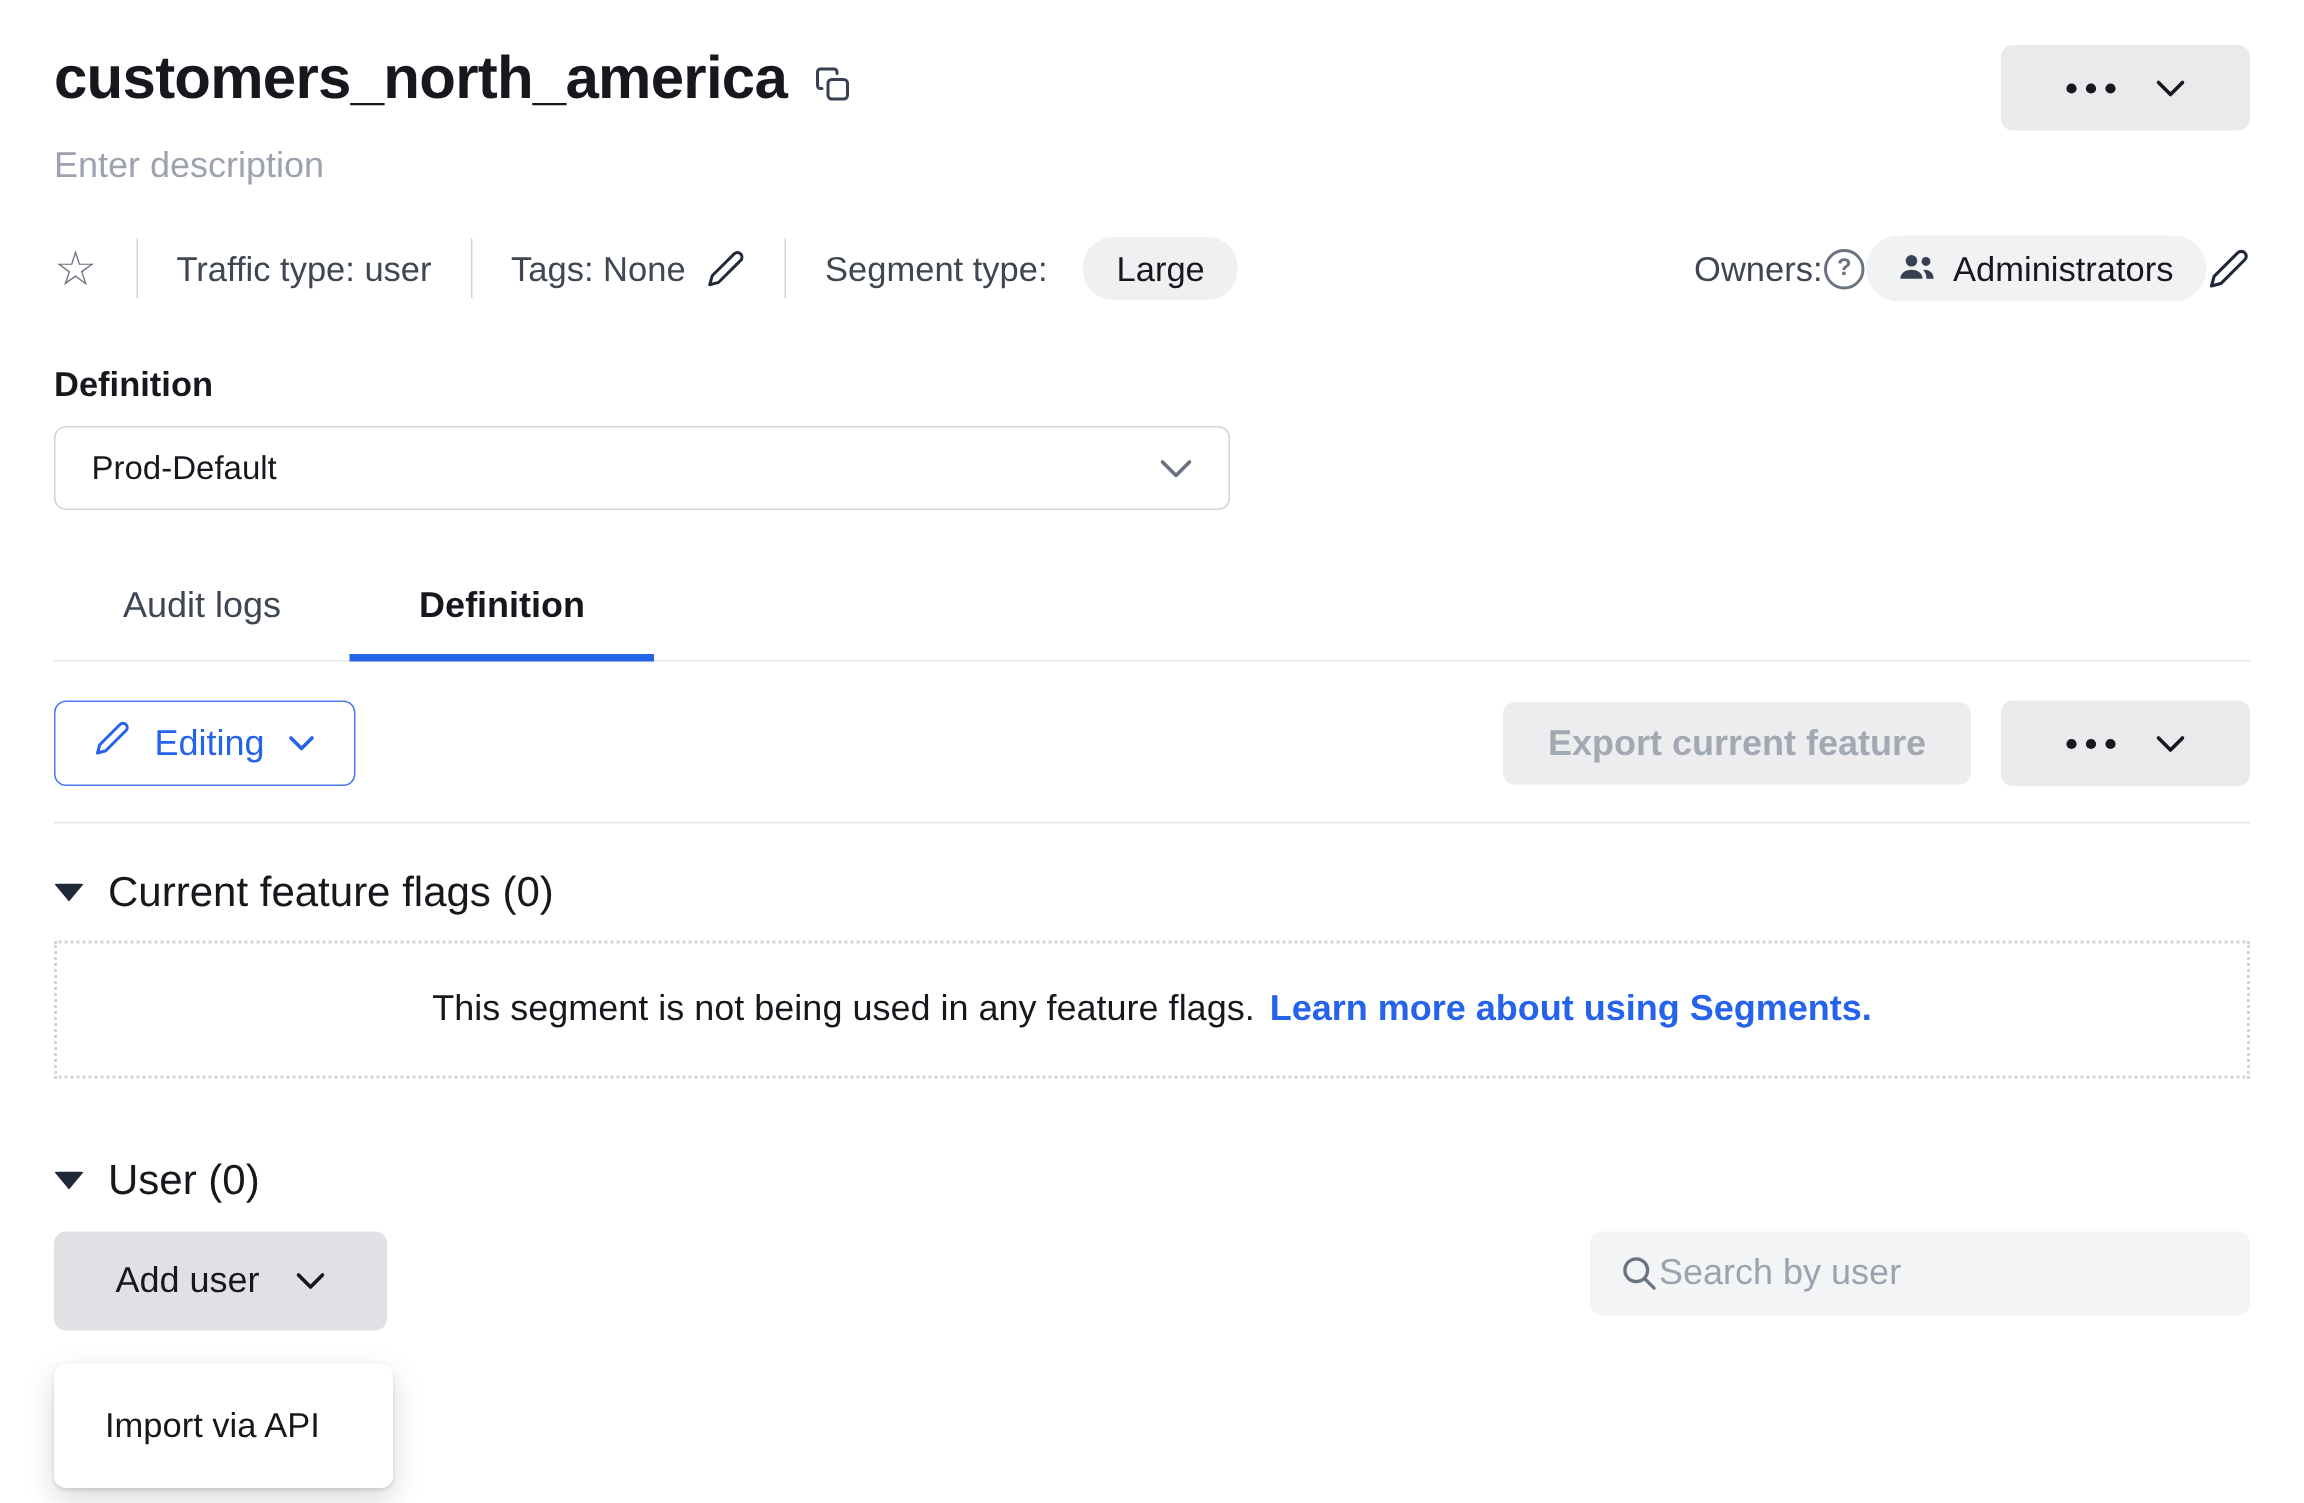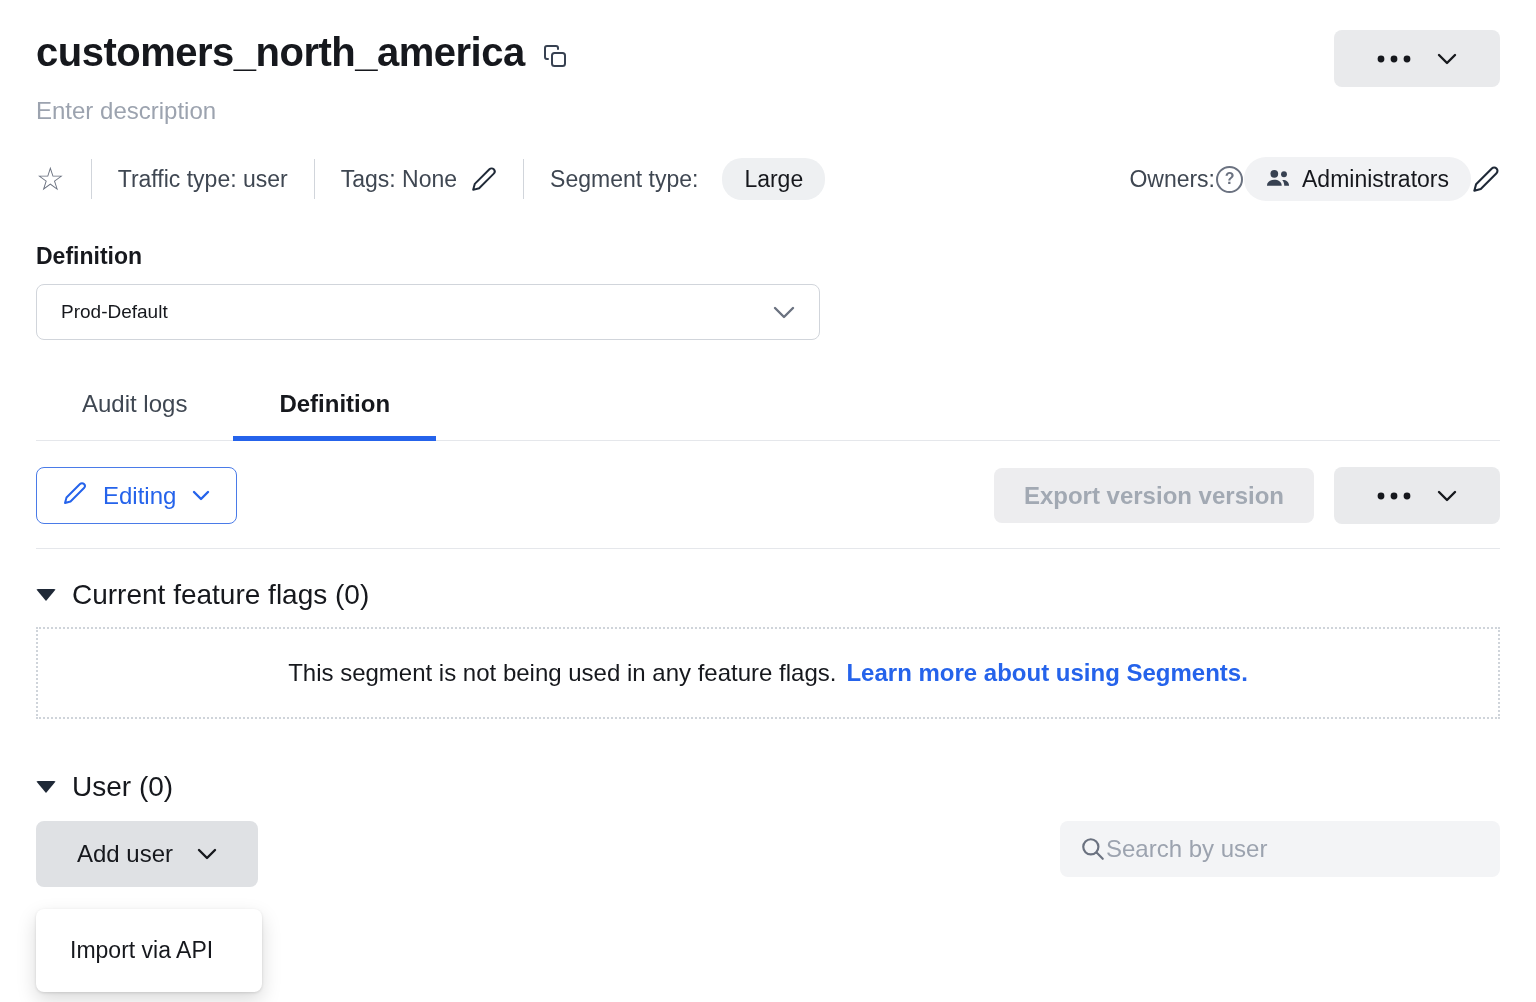--- a/index.html
+++ b/index.html
@@ -50,21 +50,21 @@
     display:inline-flex; align-items:center; gap:12px; padding:0 22px;
     font-size:23px; color:#16181d; cursor:pointer;
   }
 
   
   .env-label { margin-top:42px; font-size:23px; font-weight:700; color:#16181d; }
   .env-select {
     margin-top:14px; width:784px; height:56px;
     border:1px solid #d1d5db; border-radius:8px;
     display:flex; align-items:center; justify-content:space-between;
-    padding:0 24px; font-size:19px; color:#16181d; cursor:pointer;
+    padding:0 24px; font-size:22px; color:#16181d; cursor:pointer;
   }
   .env-select .chev { color:#6b7280; }
 
   
   .tabs { margin-top:36px; display:flex; border-bottom:1px solid #e5e7eb; }
   .tab {
     font-size:24px; padding:14px 46px 22px 46px; cursor:pointer; position:relative;
     color:#3f4752; font-weight:500;
   }
   .tab.active { color:#16181d; font-weight:700; }
@@ -229,21 +229,21 @@
           </svg>
       </span>
       <span>Editing</span>
       <span class="chev">
         <svg width="18" height="11" viewBox="0 0 18 11" fill="none" stroke="#2563eb" stroke-width="2.4" stroke-linecap="round" stroke-linejoin="round">
             <path d="M2 2l7 7 7-7"></path>
           </svg>
       </span>
     </button>
     <div class="toolbar-right">
-      <button class="export-btn">Export version version</button>
+      <button class="export-btn">Export current feature</button>
       <button class="gray-btn">
         <span class="dots">
           <svg width="34" height="8" viewBox="0 0 34 8">
               <circle cx="4" cy="4" r="3.4" fill="#16181d"></circle>
               <circle cx="17" cy="4" r="3.4" fill="#16181d"></circle>
               <circle cx="30" cy="4" r="3.4" fill="#16181d"></circle>
             </svg>
         </span>
         <span class="chev">
           <svg width="20" height="12" viewBox="0 0 20 12" fill="none" stroke="#16181d" stroke-width="2.4" stroke-linecap="round" stroke-linejoin="round">

